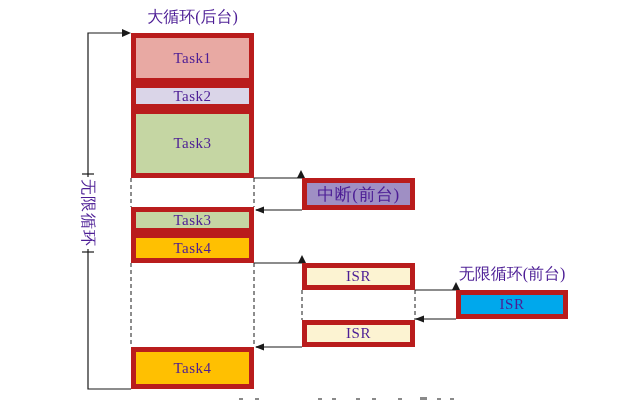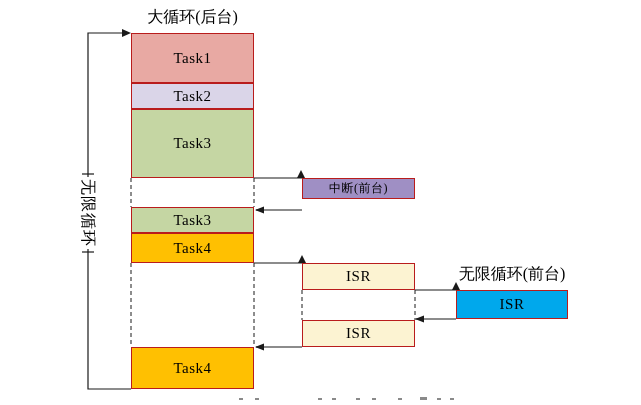--- a/index.html
+++ b/index.html
@@ -1,47 +1,47 @@
 <!DOCTYPE html>
 <html><head>
 <meta charset="utf-8">
 <style>
   html,body{margin:0;padding:0;background:#ffffff;}
   .stage{
     position:relative;
     width:641px;height:405px;
     background:#ffffff;
     font-family:"Liberation Serif","DejaVu Serif",serif;
-    color:#000000;
+    color:#4c1d95;
     overflow:hidden;
   }
   .stage svg{position:absolute;left:0;top:0;}
   .box{
     position:absolute;
     box-sizing:border-box;
-    border:1px solid #b91c1c;
+    border:5px solid #b91c1c;
     display:flex;align-items:center;justify-content:center;
     font-size:15px;
     letter-spacing:.5px;
   }
   .lbl{
     position:absolute;
     display:flex;align-items:center;justify-content:center;
     font-size:16px;
     white-space:nowrap;
   }
   
   .t1{left:131px;top:33px;width:123px;height:50px;}
   .t2{left:131px;top:83px;width:123px;height:26px;}
   .t3{left:131px;top:109px;width:123px;height:69px;}
   .t4{left:131px;top:207px;width:123px;height:26px;}
   .t5{left:131px;top:233px;width:123px;height:30px;}
   .t6{left:131px;top:347px;width:123px;height:42px;}
   
-  .intr{left:302px;top:178px;width:113px;height:21px;font-size:12px;}
+  .intr{left:302px;top:178px;width:113px;height:32px;font-size:17px;}
   .isr1{left:302px;top:263px;width:113px;height:27px;}
   .isrN{left:456px;top:290px;width:112px;height:29px;}
   .isr2{left:302px;top:320px;width:113px;height:27px;}
   
   .title{left:131px;top:6px;width:123px;height:22px;}
   .nested{left:443px;top:264px;width:138px;height:20px;}
   .loop{
     left:52px;top:203px;width:72px;height:20px;
     transform:rotate(90deg);
     background:#ffffff;

